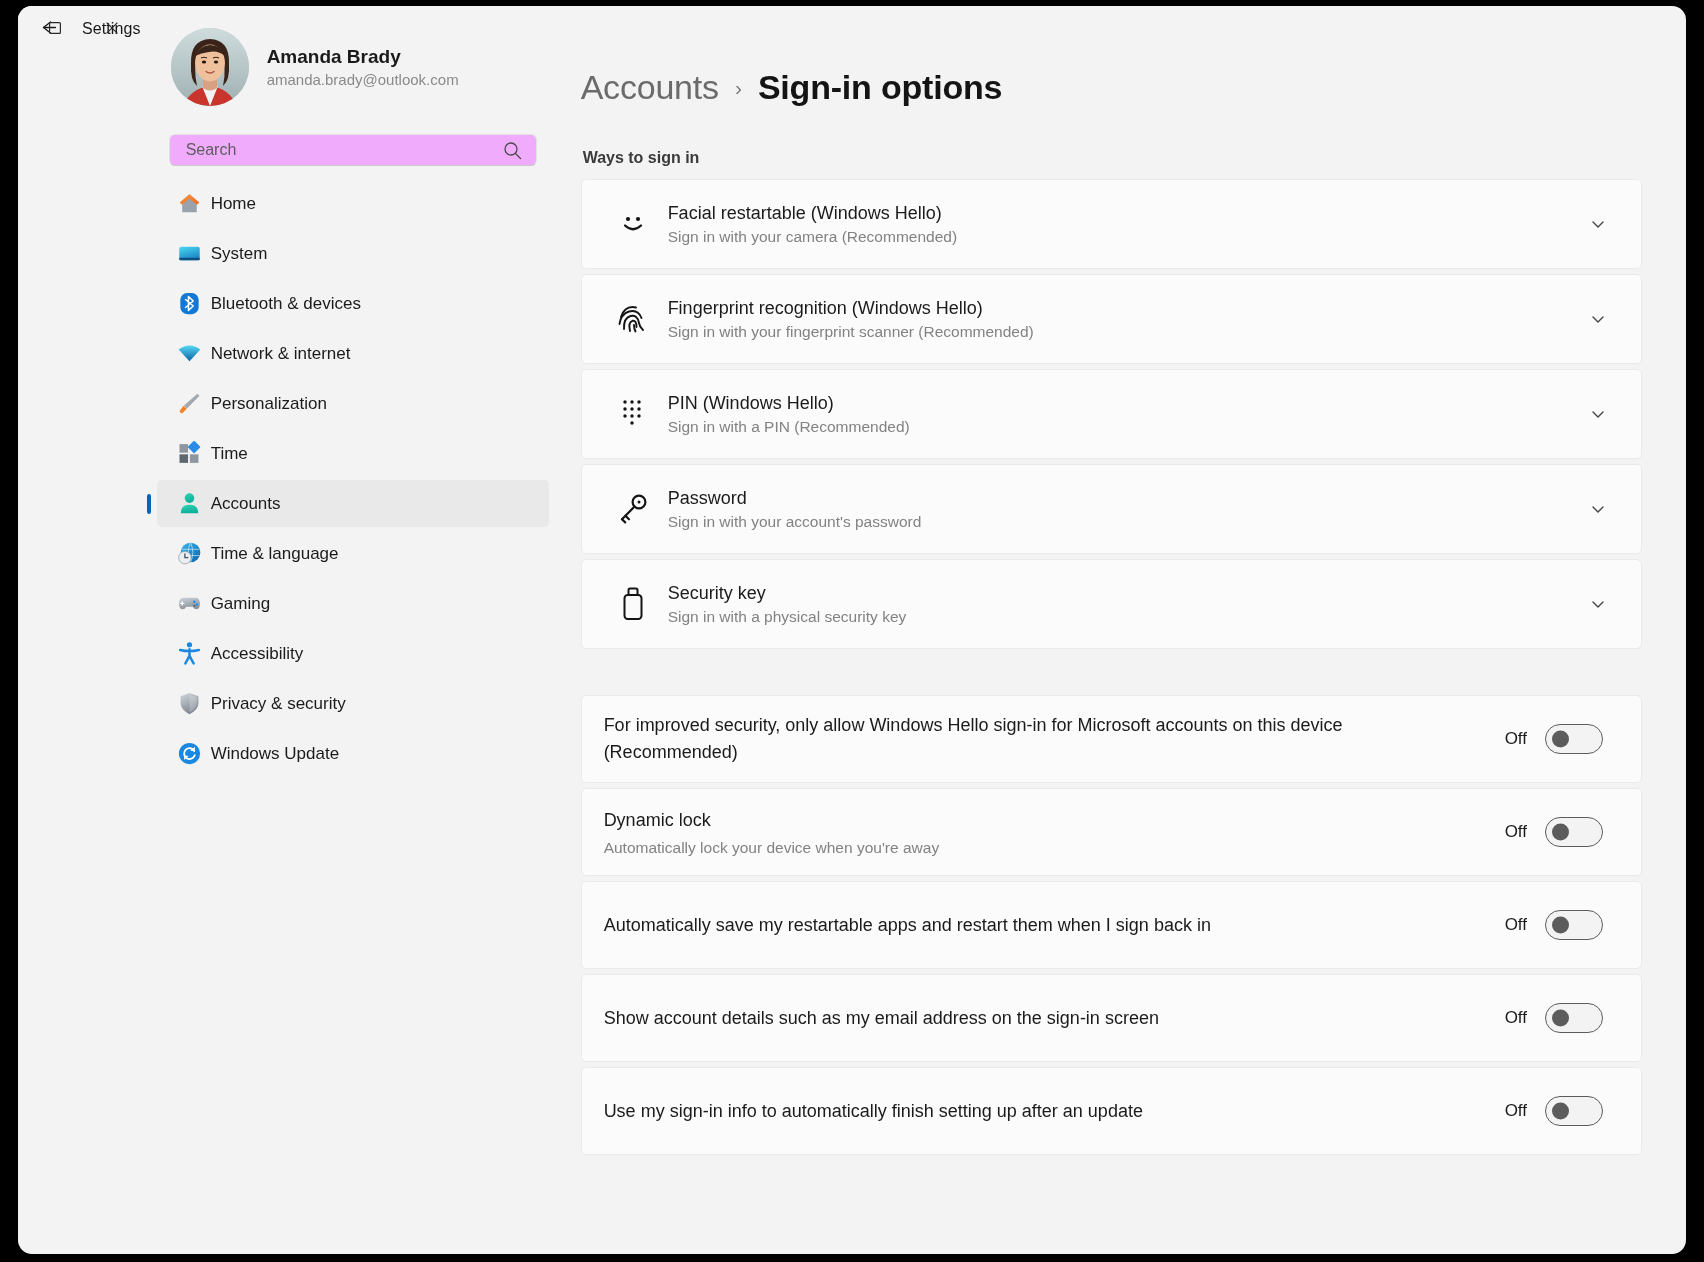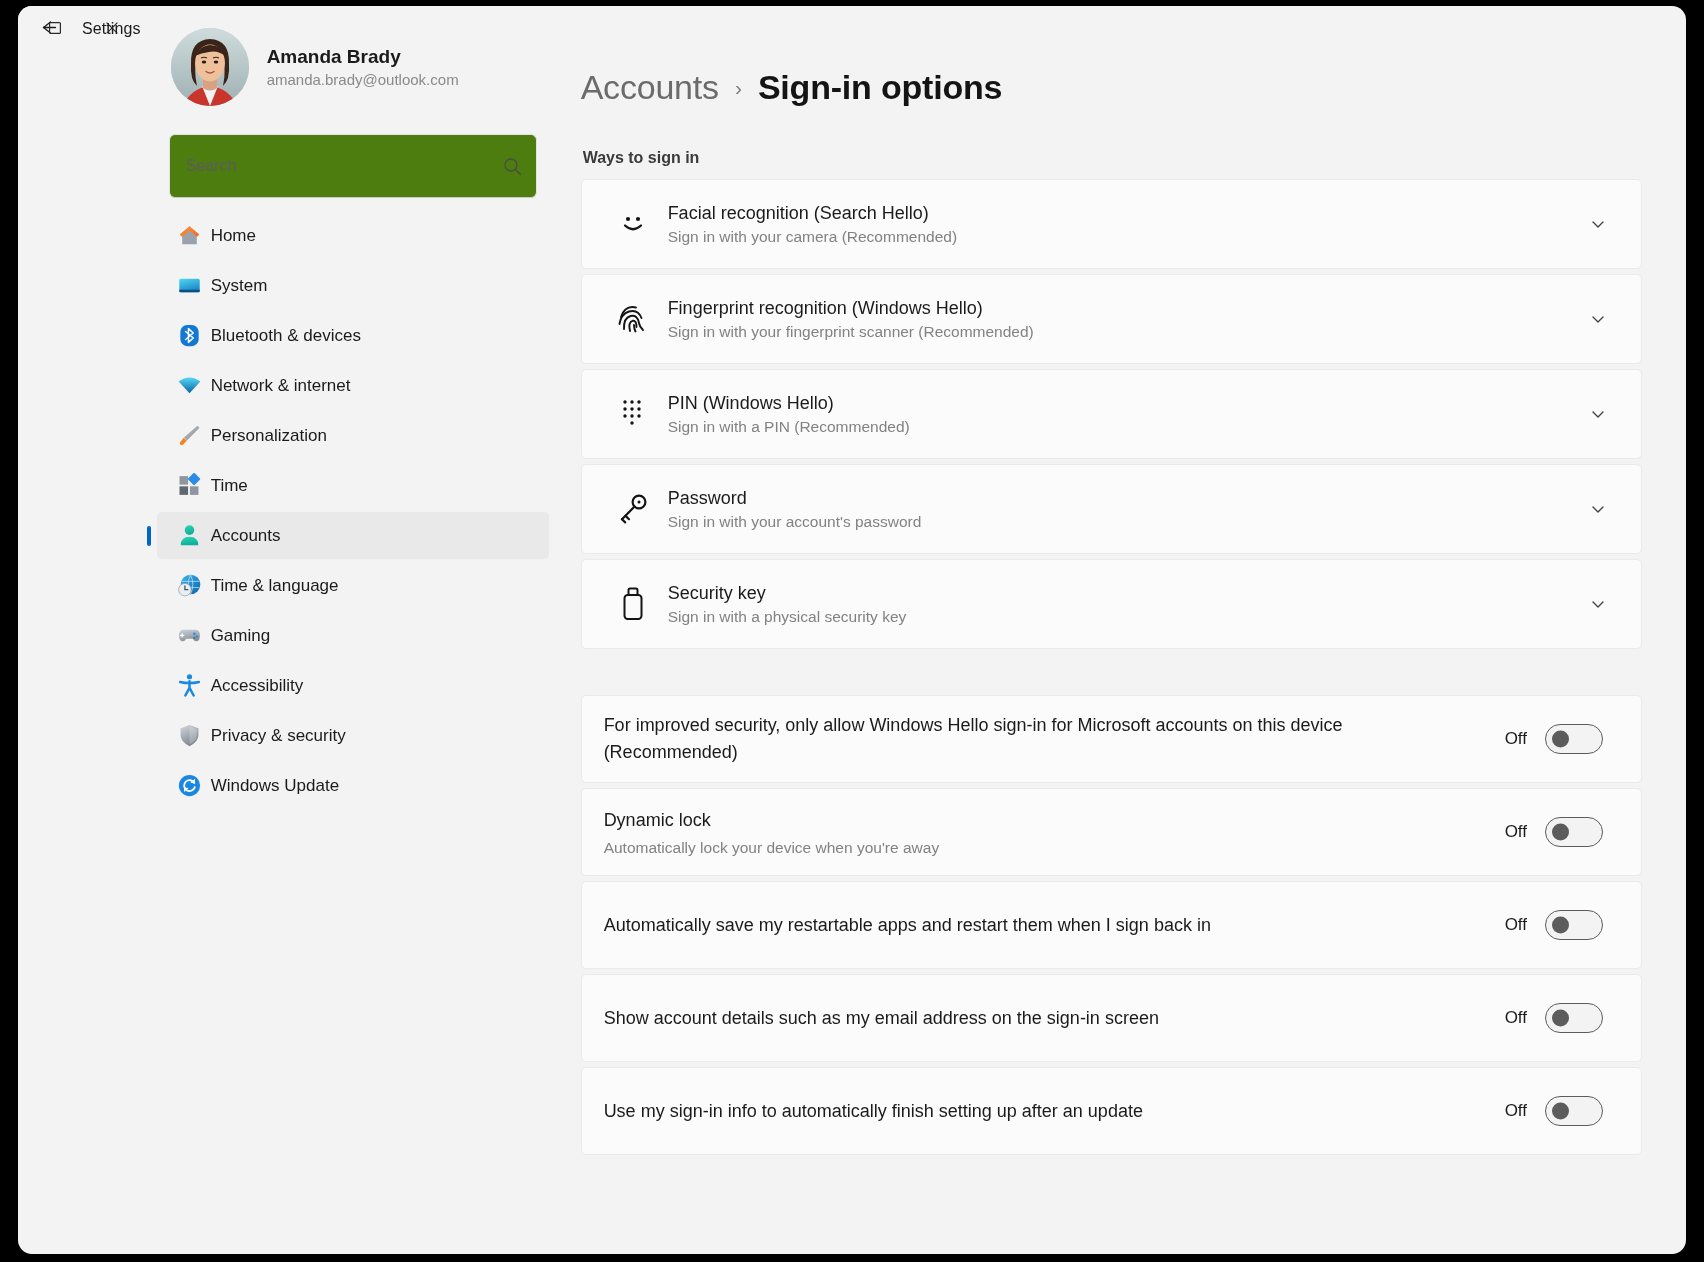--- a/index.html
+++ b/index.html
@@ -86,22 +86,22 @@
     background: #b9c6c9;
     position: relative;
   }
   .avatar svg { display: block; width: 100%; height: 100%; }
   .profile-text { display: flex; flex-direction: column; gap: 3px; }
   .profile-name { font-size: 19px; font-weight: bold; color: #1b1b1b; }
   .profile-email { font-size: 15px; color: #8a8a8a; }
 
   .search-wrap {
     margin: 18px 12px 8px 12px;
-    height: 64px;
-    background: #4d7c0f;
+    height: 32px;
+    background: #f0abfc;
     border: 1px solid #E2E2E2;
     border-bottom: 1px solid #C9C9C9;
     border-radius: 6px;
     display: flex;
     align-items: center;
     padding: 0 14px 0 16px;
   }
   .search-wrap input {
     flex: 1;
     border: none; outline: none; background: transparent;
@@ -525,21 +525,21 @@
 
           <div class="card">
             <span class="card-icon">
               <svg width="34" height="34" viewBox="0 0 34 34" fill="none">
                 <circle cx="12" cy="12" r="2.1" fill="#141414"></circle>
                 <circle cx="22" cy="12" r="2.1" fill="#141414"></circle>
                 <path d="M9 18.5 Q17 26 25 18.5" stroke="#141414" stroke-width="2.2" fill="none" stroke-linecap="round"></path>
               </svg>
             </span>
             <div class="card-body">
-              <div class="card-title">Facial recognition (Search Hello)</div>
+              <div class="card-title">Facial restartable (Windows Hello)</div>
               <div class="card-sub">Sign in with your camera (Recommended)</div>
             </div>
             <span class="chevron">
               <svg width="16" height="16" viewBox="0 0 16 16">
                   <path d="M3 6 L8 11 L13 6" stroke="currentColor" stroke-width="1.4" fill="none" stroke-linecap="round" stroke-linejoin="round"></path>
                 </svg>
             </span>
           </div>
 
           <div class="card">

